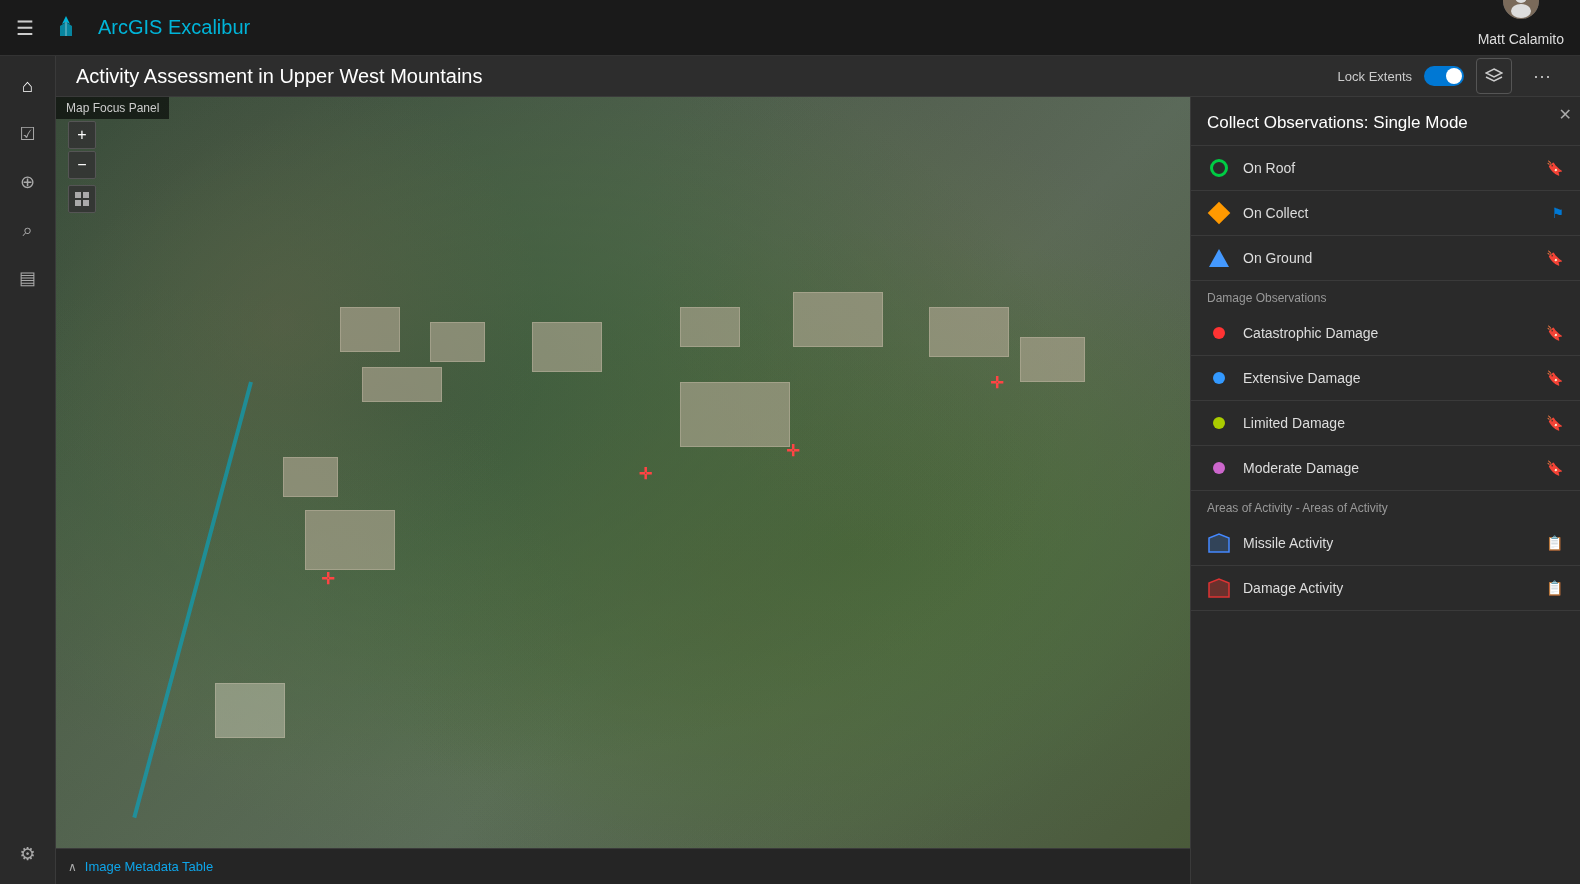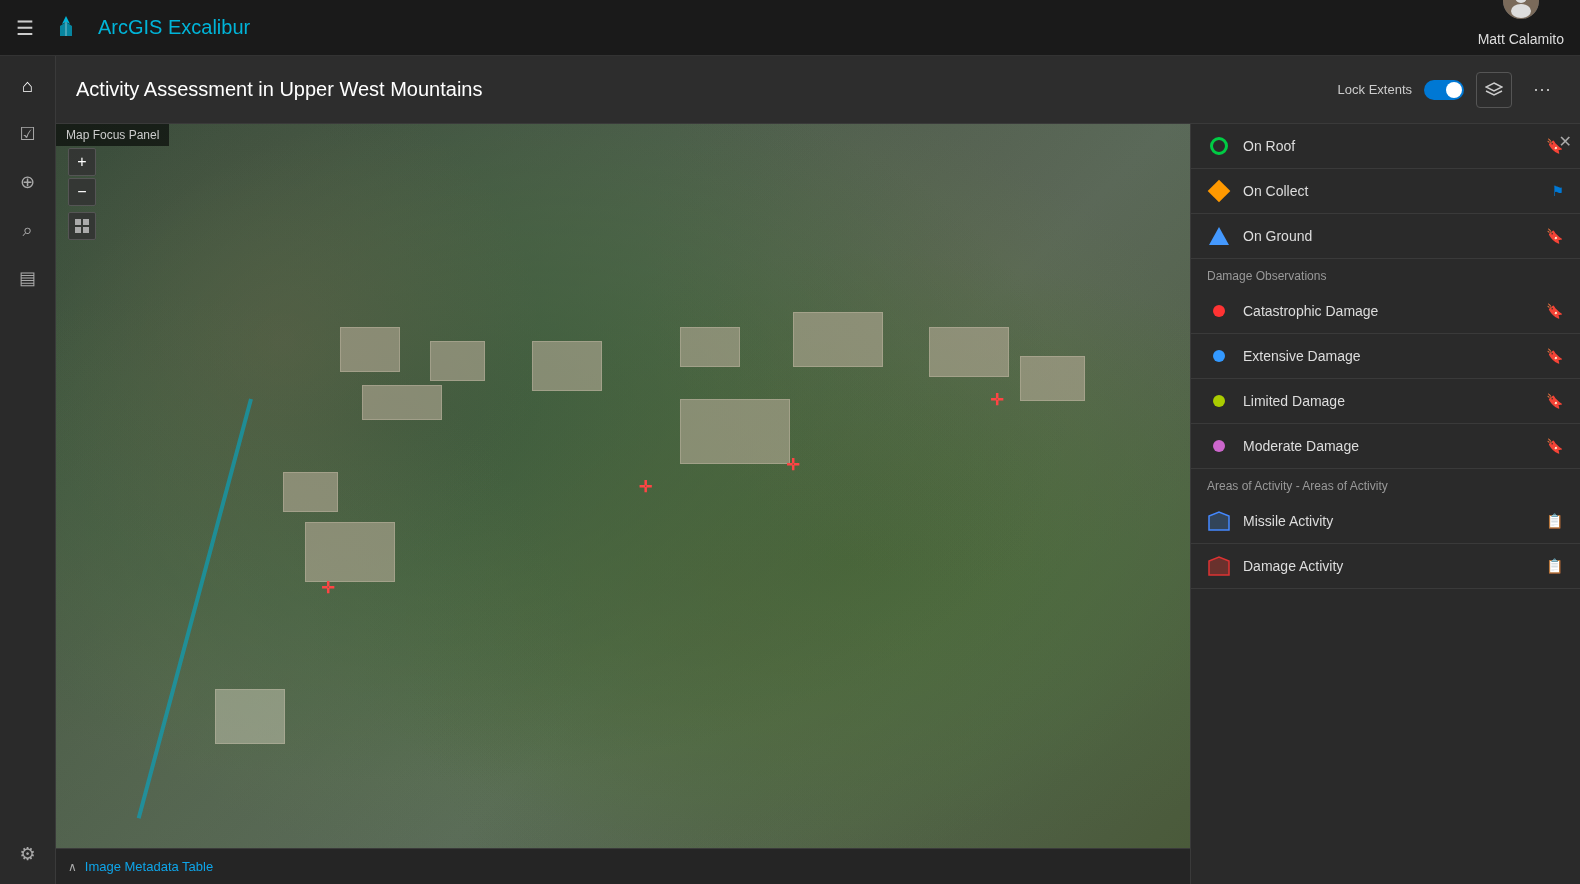--- a/index.html
+++ b/index.html
@@ -56,21 +56,21 @@
     .content-area {
       flex: 1;
       display: flex;
       flex-direction: column;
       background: #2d2d2d;
     }
 
     
     .page-header {
       background: #2d2d2d;
-      height: 68px;
+      height: 41px;
       display: flex;
       align-items: center;
       padding: 0 20px;
       border-bottom: 1px solid #3a3a3a;
     }
     .page-title { font-size: 20px; color: #fff; font-weight: 400; flex: 1; }
     .header-actions { display: flex; align-items: center; gap: 12px; }
     .lock-extents-label { font-size: 13px; color: #ccc; }
     .toggle-switch {
       width: 40px; height: 20px; background: #0078d4; border-radius: 10px;
@@ -410,20 +410,21 @@
         <div class="metadata-bar">
           <span class="metadata-chevron">∧</span>
           <span class="metadata-label">Image Metadata Table</span>
         </div>
       </div>
 
       <div class="right-panel">
         <button class="panel-close">
           <span>✕</span>
         </button>
+        <div class="panel-title">Collect Observations: Single Mode</div>
 
 
         <div class="obs-row">
           <div class="obs-icon">
             <div class="icon-circle-green"></div>
           </div>
           <span class="obs-label">On Roof</span>
           <span class="obs-action">🔖</span>
         </div>
 

